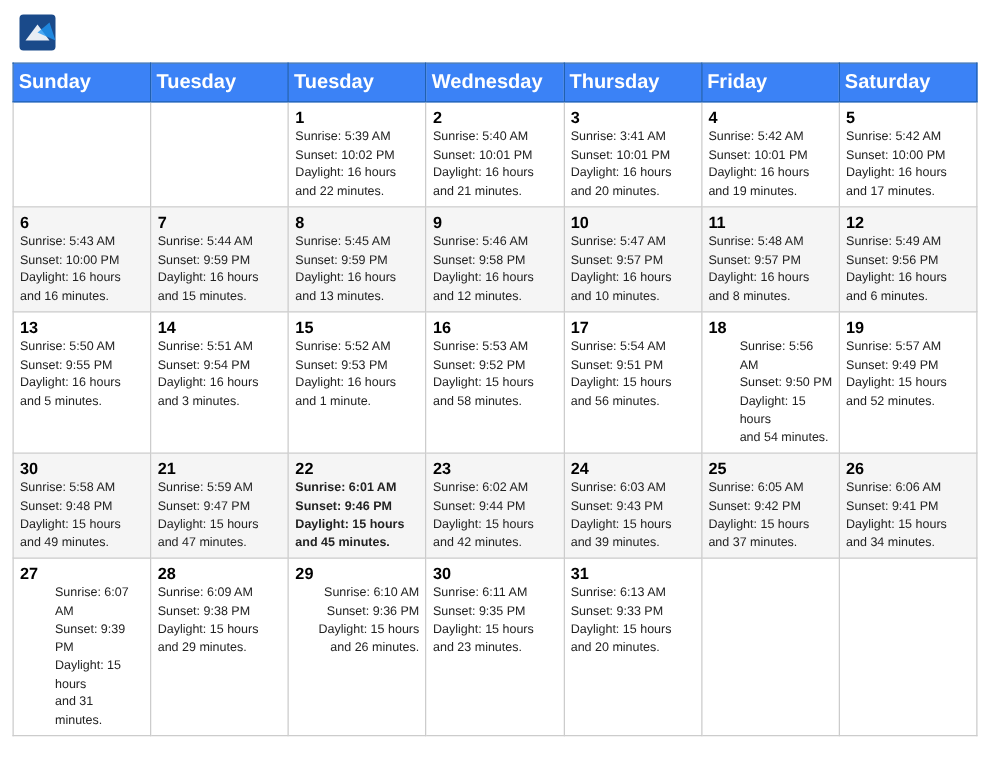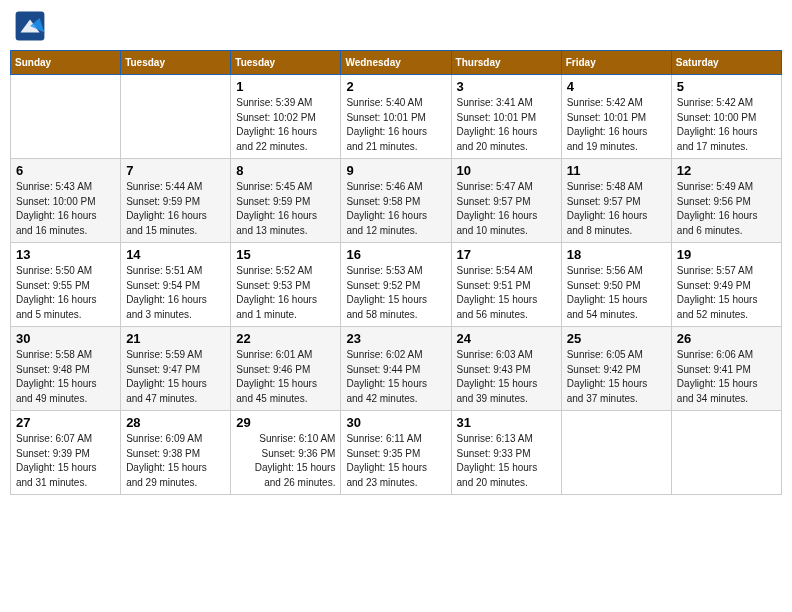--- a/index.html
+++ b/index.html
@@ -40,25 +40,25 @@
     .location {
       font-size: 16px;
       color: #555;
     }
     .calendar {
       width: 100%;
       border-collapse: collapse;
       font-size: 11px;
     }
     .calendar th {
-      background: #a16207;
+      background: #3b82f6;
       color: #fff;
       padding: 6px 4px;
       text-align: left;
-      font-size: 10px;
+      font-size: 16px;
       font-weight: bold;
       border: 1px solid #2060b0;
     }
     .calendar td {
       border: 1px solid #ccc;
       vertical-align: top;
       padding: 4px 5px;
       width: 108px;
       min-height: 80px;
       background: #fff;
@@ -235,21 +235,21 @@
         </td>
         <td>
           <div class="day-number">17</div>
           <div class="day-info" style="white-space: pre-line;">Sunrise: 5:54 AM
 Sunset: 9:51 PM
 Daylight: 15 hours
 and 56 minutes.</div>
         </td>
         <td>
           <div class="day-number">18</div>
-          <div class="day-info" style="white-space: pre-line;">Sunrise: 5:56 AM
+          <div class="day-info" style="white-space: pre-line; margin-left: 25px;">Sunrise: 5:56 AM
 Sunset: 9:50 PM
 Daylight: 15 hours
 and 54 minutes.</div>
         </td>
         <td>
           <div class="day-number">19</div>
           <div class="day-info" style="white-space: pre-line;">Sunrise: 5:57 AM
 Sunset: 9:49 PM
 Daylight: 15 hours
 and 52 minutes.</div>
@@ -265,21 +265,21 @@
         </td>
         <td>
           <div class="day-number">21</div>
           <div class="day-info" style="white-space: pre-line;">Sunrise: 5:59 AM
 Sunset: 9:47 PM
 Daylight: 15 hours
 and 47 minutes.</div>
         </td>
         <td>
           <div class="day-number">22</div>
-          <div class="day-info" style="white-space: pre-line;">Sunrise: 6:01 AM
+          <div class="day-info" style="white-space: pre-line; font-weight: bold;">Sunrise: 6:01 AM
 Sunset: 9:46 PM
 Daylight: 15 hours
 and 45 minutes.</div>
         </td>
         <td>
           <div class="day-number">23</div>
           <div class="day-info" style="white-space: pre-line;">Sunrise: 6:02 AM
 Sunset: 9:44 PM
 Daylight: 15 hours
 and 42 minutes.</div>
@@ -302,21 +302,21 @@
           <div class="day-number">26</div>
           <div class="day-info" style="white-space: pre-line;">Sunrise: 6:06 AM
 Sunset: 9:41 PM
 Daylight: 15 hours
 and 34 minutes.</div>
         </td>
       </tr>
       <tr>
         <td>
           <div class="day-number">27</div>
-          <div class="day-info" style="white-space: pre-line;">Sunrise: 6:07 AM
+          <div class="day-info" style="white-space: pre-line; margin-left: 28px;">Sunrise: 6:07 AM
 Sunset: 9:39 PM
 Daylight: 15 hours
 and 31 minutes.</div>
         </td>
         <td>
           <div class="day-number">28</div>
           <div class="day-info" style="white-space: pre-line;">Sunrise: 6:09 AM
 Sunset: 9:38 PM
 Daylight: 15 hours
 and 29 minutes.</div>

